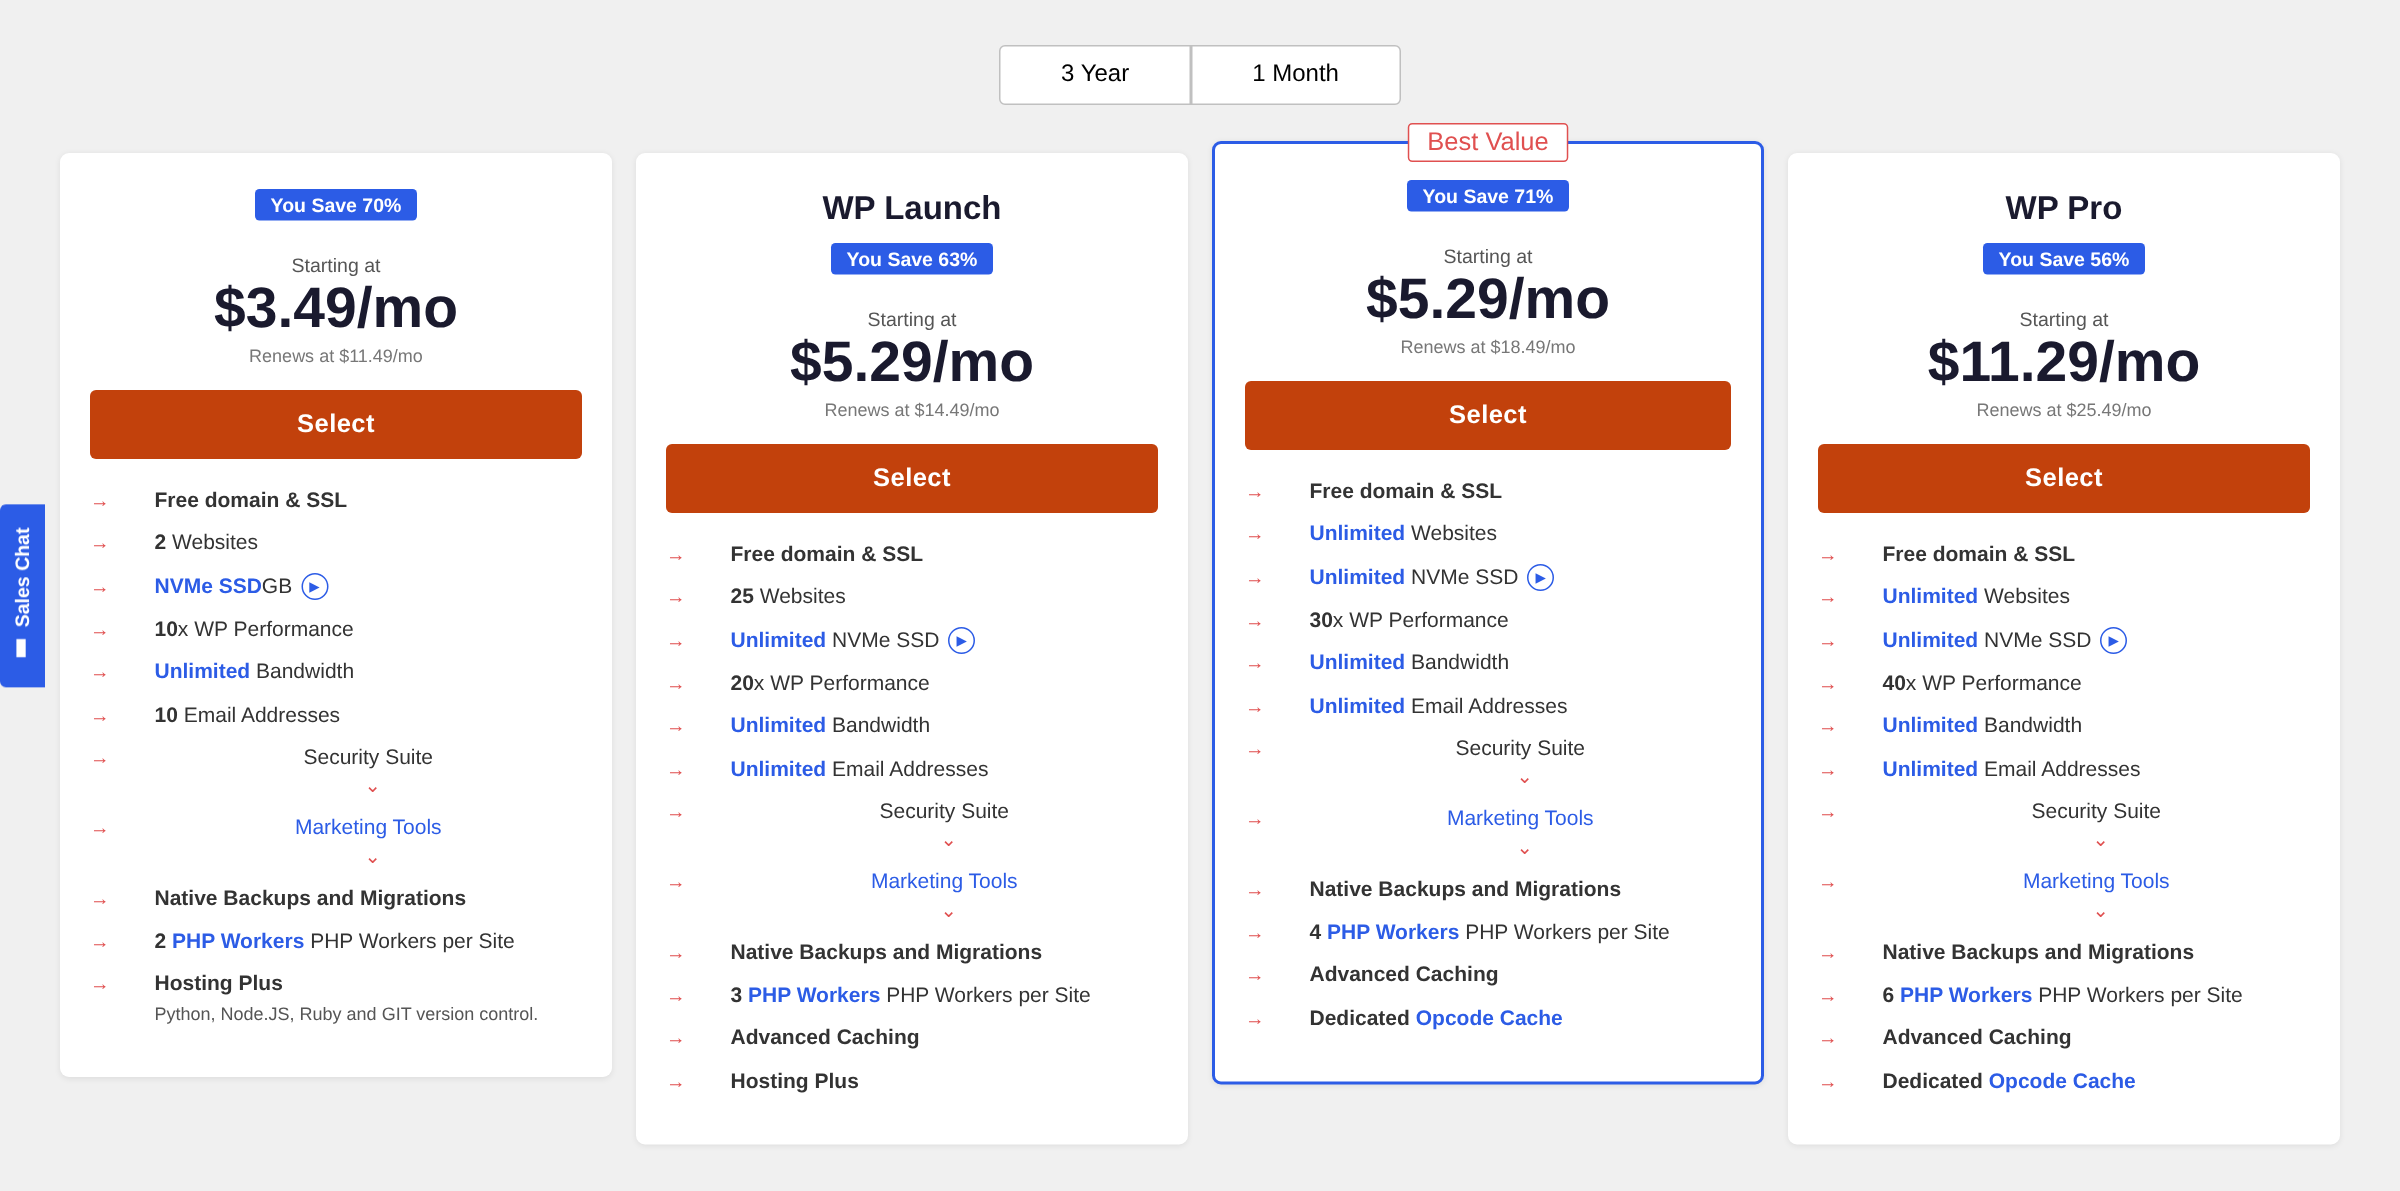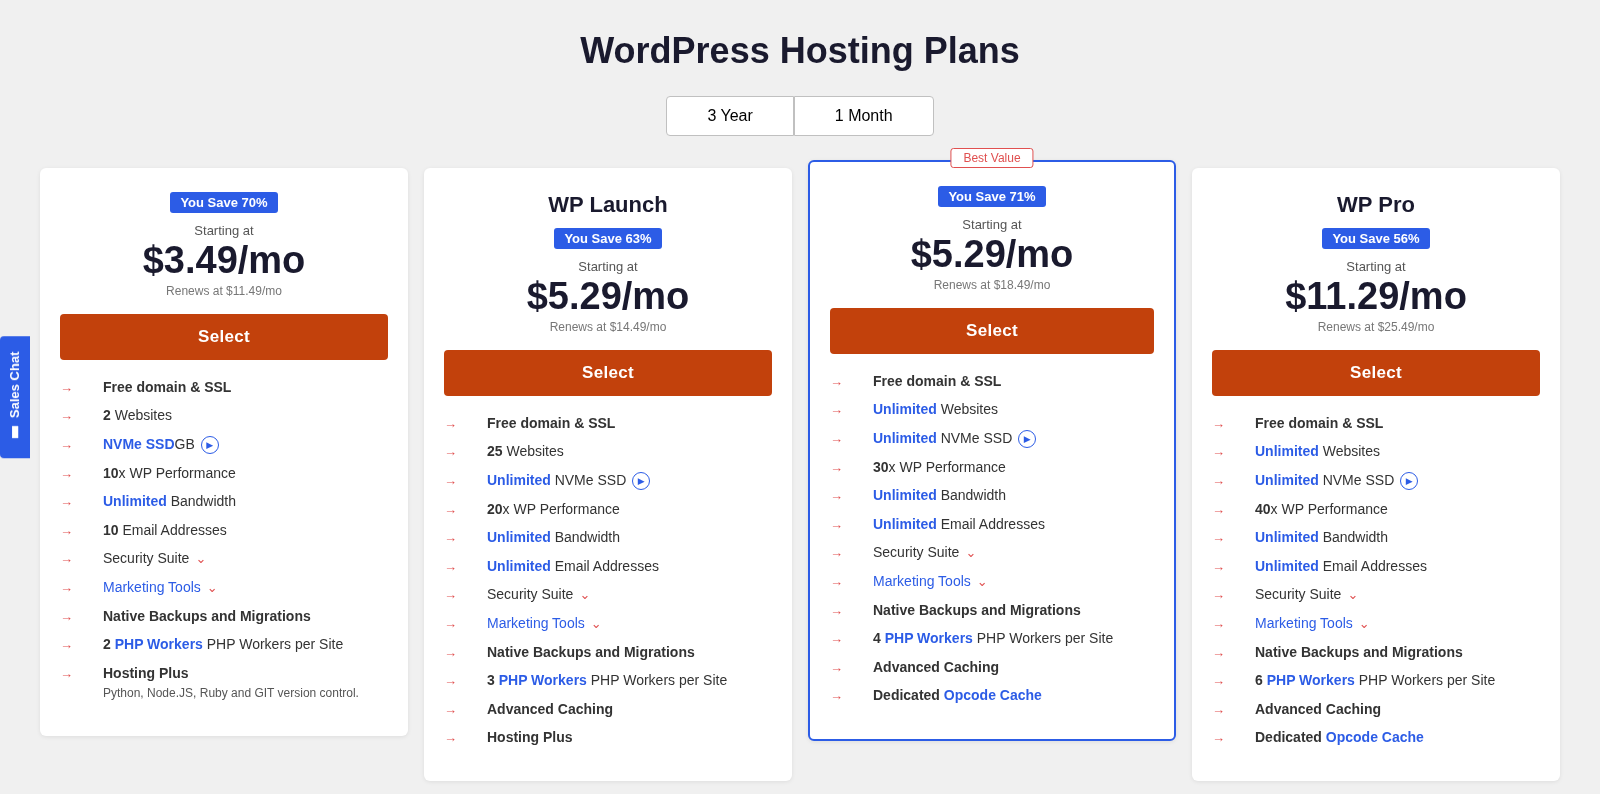--- a/index.html
+++ b/index.html
@@ -76,21 +76,21 @@
     }
 
     .best-value-badge {
       position: absolute;
       top: -14px;
       left: 50%;
       transform: translateX(-50%);
       background: #fff;
       border: 1px solid #e05050;
       color: #e05050;
-      font-size: 12px;
+      font-size: 17px;
       padding: 2px 12px;
       border-radius: 3px;
       white-space: nowrap;
       font-weight: 500;
     }
 
     .plan-name {
       text-align: center;
       font-size: 22px;
       font-weight: 700;
@@ -99,21 +99,21 @@
     }
 
     .savings-badge {
       display: inline-block;
       background: #2c5ce6;
       color: #fff;
       font-size: 13px;
       font-weight: 600;
       padding: 3px 10px;
       border-radius: 3px;
-      margin-bottom: 2px;
+      margin-bottom: 14px;
     }
 
     .starting-at {
       text-align: center;
       font-size: 13px;
       color: #555;
       margin-bottom: 2px;
     }
 
     .price {
@@ -179,21 +179,22 @@
       font-weight: 700;
     }
 
     .bold-text {
       font-weight: 700;
     }
 
     .feature-with-toggle {
       display: flex;
       align-items: center;
-      justify-content: flex-start;
+      justify-content: center;
+      flex-direction: column;
     }
 
     .toggle-chevron {
       color: #e05050;
       font-size: 13px;
       margin-left: 6px;
       flex-shrink: 0;
     }
 
     .marketing-link {
@@ -259,21 +260,20 @@
 </head>
 <body>
 
 <div class="sales-chat-tab">
   <span class="chat-icon">▮</span>
   <span>Sales Chat</span>
 </div>
 
 <div class="page-wrapper">
 
-  <h1 class="page-title">WordPress Hosting Plans</h1>
 
   <div class="billing-tabs">
     <button class="billing-tab">3 Year</button>
     <button class="billing-tab">1 Month</button>
   </div>
 
   <div class="plans-grid" id="plans-container">
   <div class="plan-card">
         <div style="text-align:center;margin-bottom:8px"><span class="savings-badge">You Save 70%</span></div>
         <p class="starting-at">Starting at</p>

